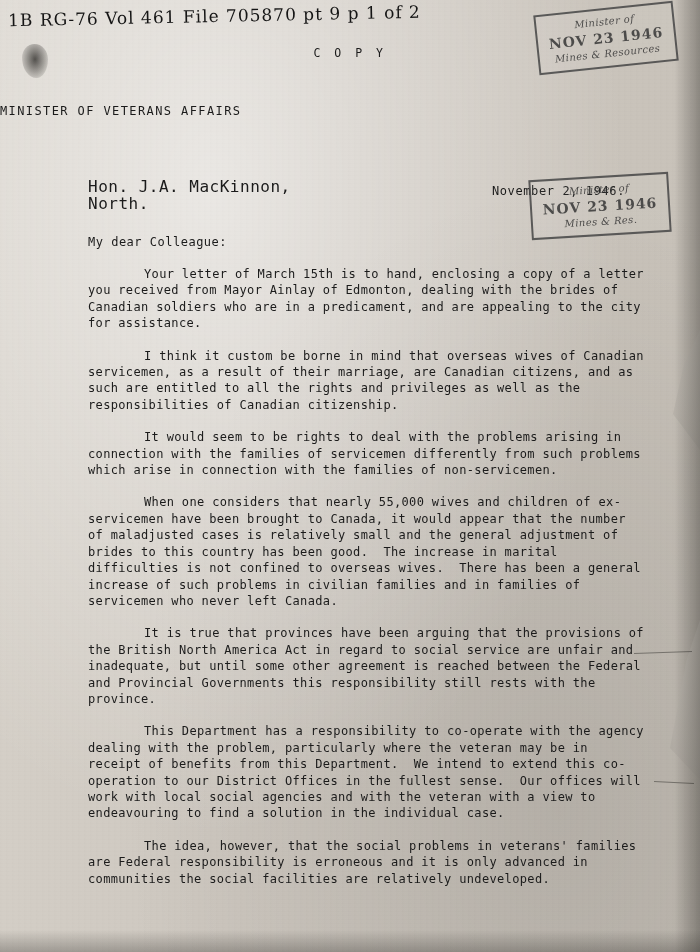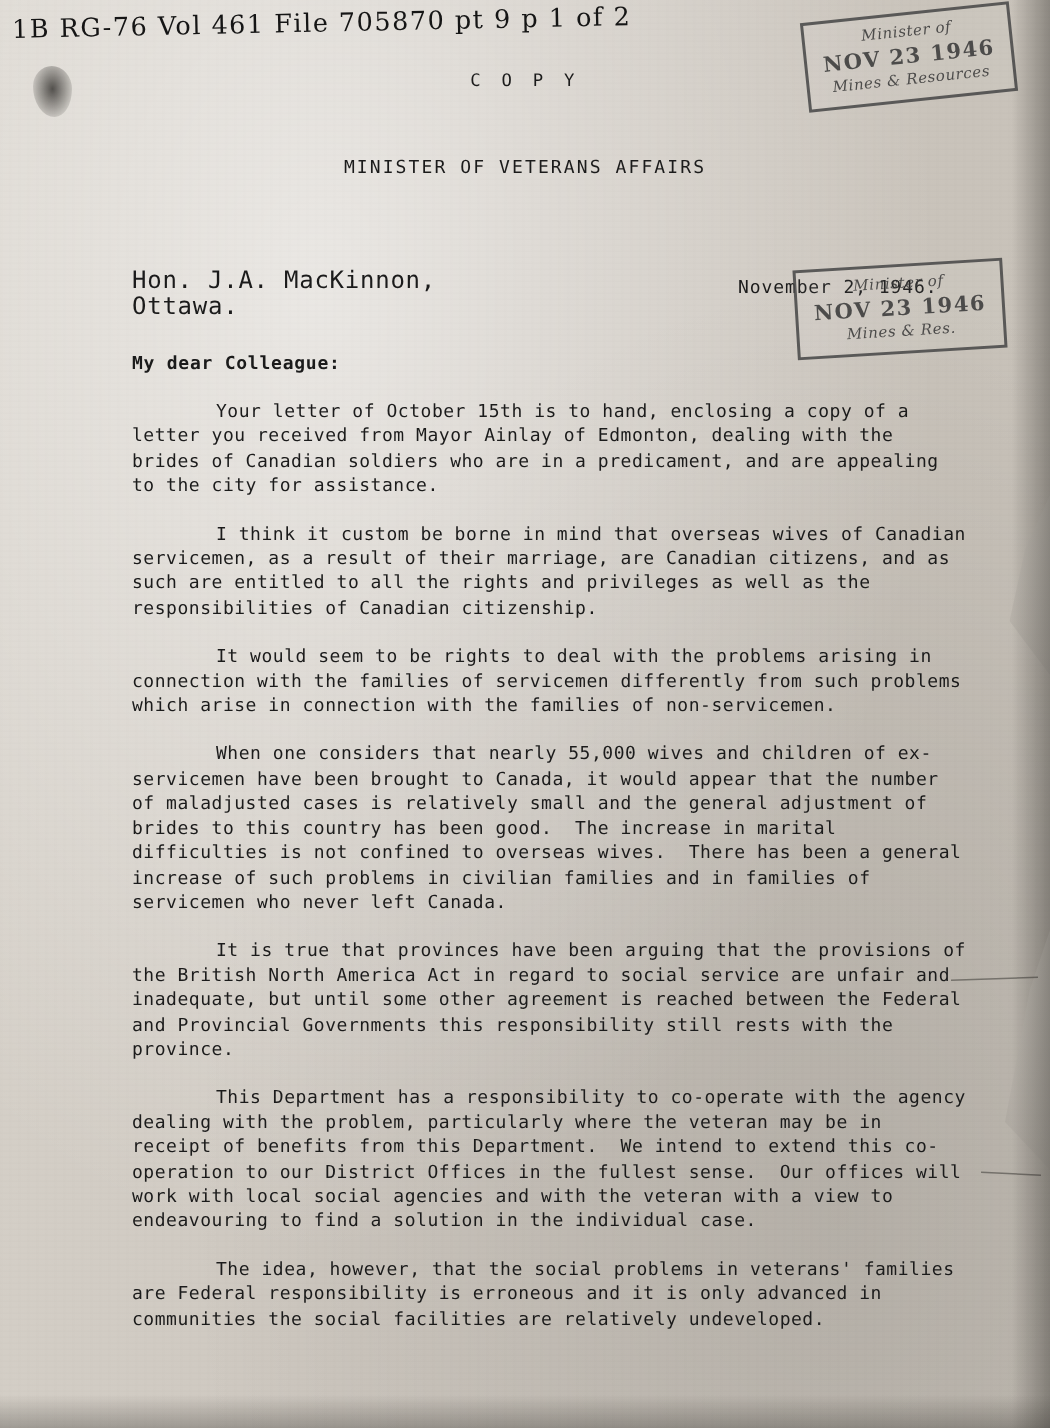--- a/index.html
+++ b/index.html
@@ -78,21 +78,20 @@
     width: 700px;
     text-align: center;
     font-size: 11.5px;
     letter-spacing: 3.5px;
   }
   .dept-title {
     position: absolute;
     top: 104px;
     left: 0;
     width: 700px;
-    text-align: center;
     font-size: 12px;
     letter-spacing: 1.4px;
   }
   .date-line {
     position: absolute;
     top: 136px;
     right: 75px;
     font-size: 12px;
     letter-spacing: .6px;
     margin-top: 48px;
@@ -104,21 +103,20 @@
     font-size: 16px;
     line-height: 17px;
     letter-spacing: .5px;
   }
   .salutation {
     position: absolute;
     top: 235px;
     left: 88px;
     font-size: 12px;
     letter-spacing: .5px;
-    font-weight: bold;
   }
   .body {
     position: absolute;
     top: 266px;
     left: 88px;
     width: 560px;
     font-size: 12px;
     line-height: 16.4px;
     letter-spacing: .35px;
   }
@@ -186,27 +184,27 @@
 
   <div class="handwriting">1B RG-76 Vol 461 File 705870 pt 9   p 1 of 2</div>
   <div class="smudge"></div>
 
   <div class="copy-label">C O P Y</div>
   <div class="dept-title">MINISTER OF VETERANS AFFAIRS</div>
   <div class="date-line">November 2, 1946.</div>
 
   <div class="addressee">
     <div>Hon. J.A. MacKinnon,</div>
-    <div>Ottawa.</div>
+    <div>North.</div>
   </div>
 
   <div class="salutation">My dear Colleague:</div>
 
   <div class="body">
-    <p>Your letter of October 15th is to hand, enclosing a copy of a letter you received from Mayor Ainlay of Edmonton, dealing with the brides of Canadian soldiers who are in a predicament, and are appealing to the city for assistance.</p>
+    <p>Your letter of March 15th is to hand, enclosing a copy of a letter you received from Mayor Ainlay of Edmonton, dealing with the brides of Canadian soldiers who are in a predicament, and are appealing to the city for assistance.</p>
     <p>I think it custom be borne in mind that overseas wives of Canadian servicemen, as a result of their marriage, are Canadian citizens, and as such are entitled to all the rights and privileges as well as the responsibilities of Canadian citizenship.</p>
     <p>It would seem to be rights to deal with the problems arising in connection with the families of servicemen differently from such problems which arise in connection with the families of non-servicemen.</p>
     <p>When one considers that nearly 55,000 wives and children of ex-servicemen have been brought to Canada, it would appear that the number of maladjusted cases is relatively small and the general adjustment of brides to this country has been good.  The increase in marital difficulties is not confined to overseas wives.  There has been a general increase of such problems in civilian families and in families of servicemen who never left Canada.</p>
     <p>It is true that provinces have been arguing that the provisions of the British North America Act in regard to social service are unfair and inadequate, but until some other agreement is reached between the Federal and Provincial Governments this responsibility still rests with the province.</p>
     <p>This Department has a responsibility to co-operate with the agency dealing with the problem, particularly where the veteran may be in receipt of benefits from this Department.  We intend to extend this co-operation to our District Offices in the fullest sense.  Our offices will work with local social agencies and with the veteran with a view to endeavouring to find a solution in the individual case.</p>
     <p>The idea, however, that the social problems in veterans' families are Federal responsibility is erroneous and it is only advanced in communities the social facilities are relatively undeveloped.</p>
 
   </div>
 
   <div class="stamp" id="stamp-top">

